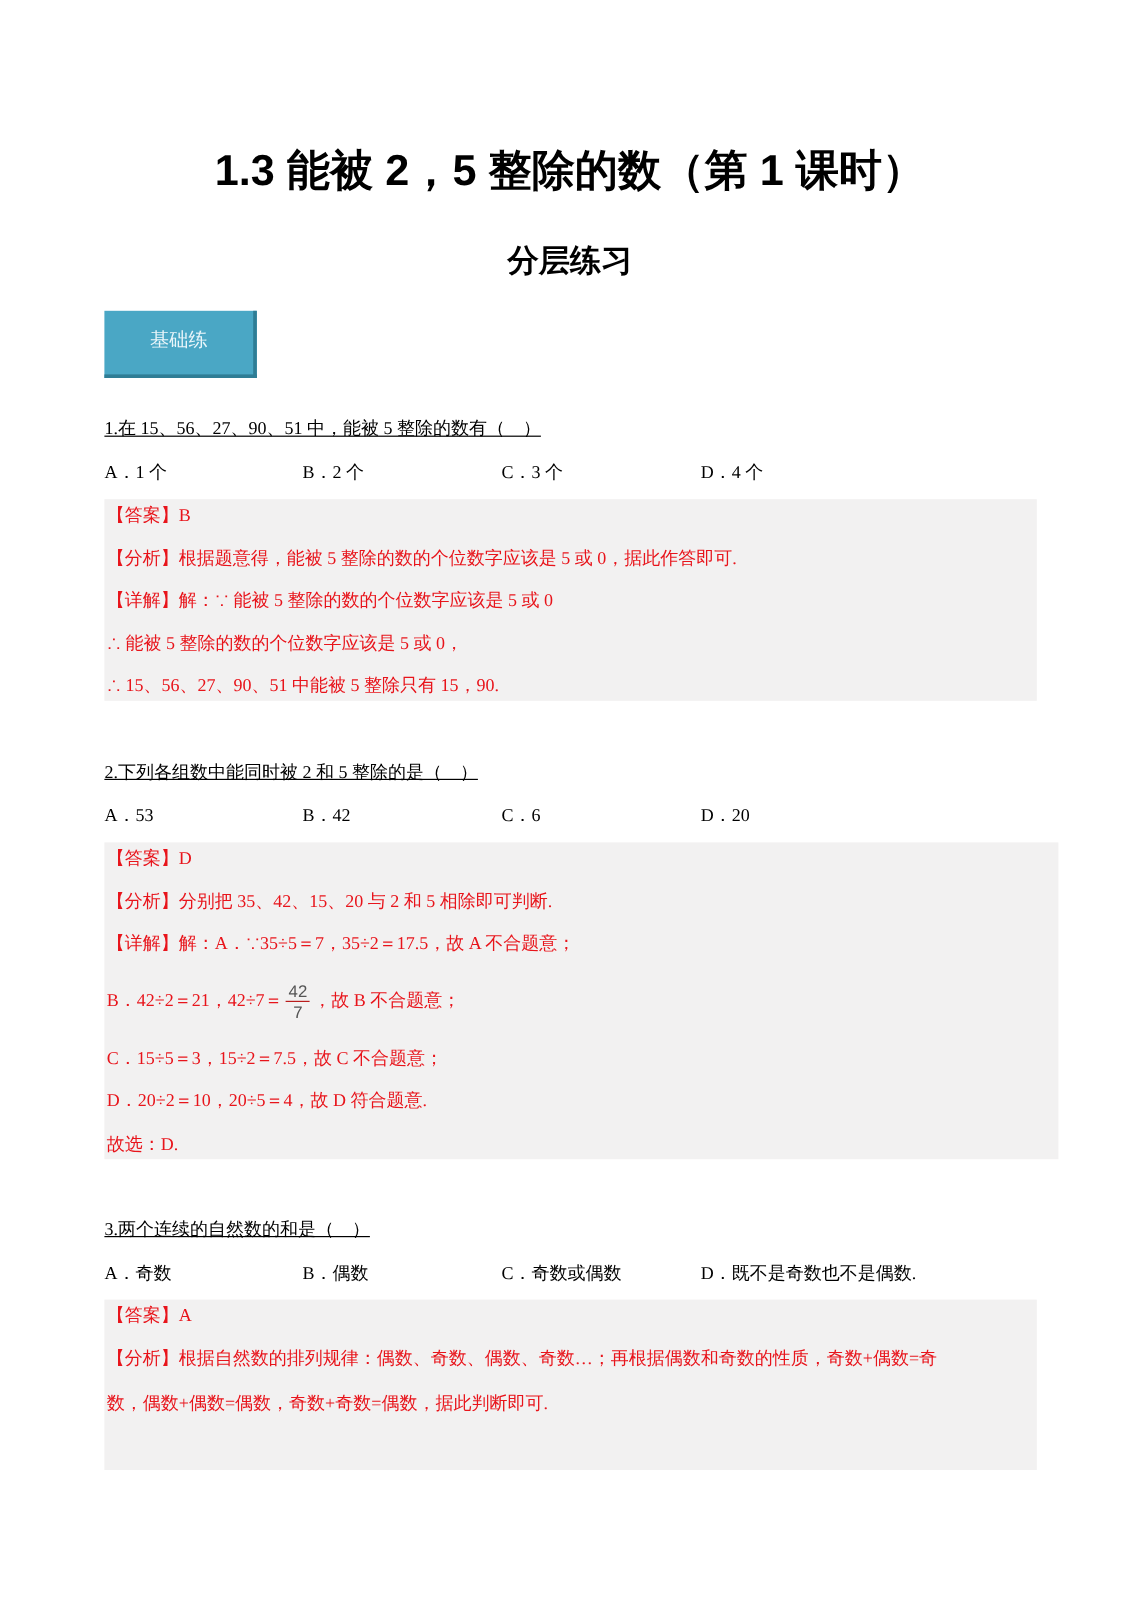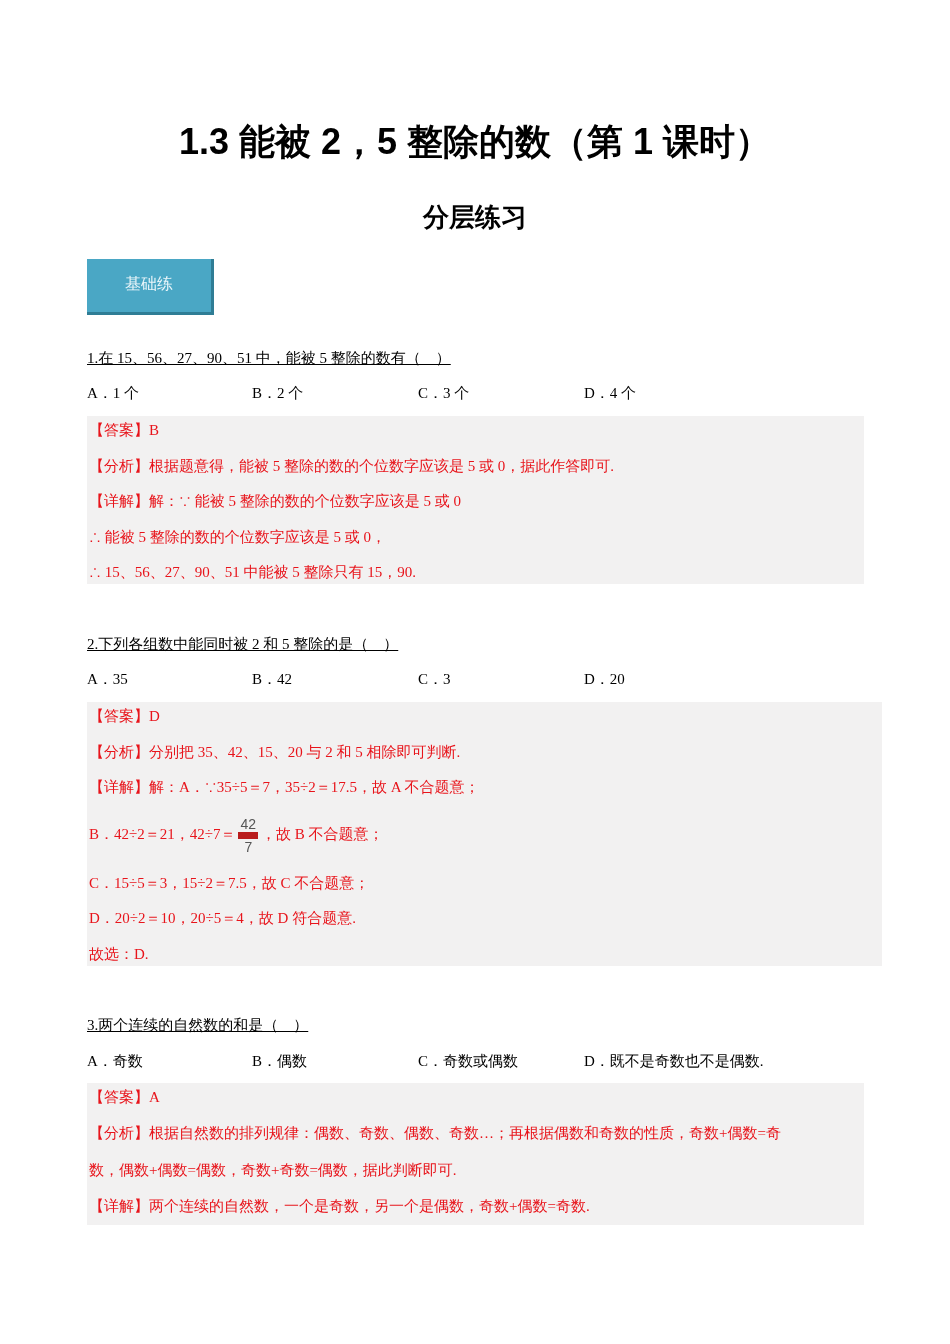--- a/index.html
+++ b/index.html
@@ -36,21 +36,21 @@
     .ans {
       position: absolute; left: 87px; width: 777px; background: #f2f1f1;
       color: #e8141b; font-size: 15px;
     }
     .ans .line { position: absolute; left: 2px; white-space: nowrap; line-height: 20px; }
     .frac {
       display: inline-block; vertical-align: middle; text-align: center;
       color: #555; font-family: "Liberation Sans", sans-serif; font-size: 14px; line-height: 16px;
       margin: 0 3px;
     }
-    .frac .n { display: block; border-bottom: 7px solid #b91c1c; padding: 0 2px; }
+    .frac .n { display: block; border-bottom: 1px solid #b91c1c; padding: 0 2px; }
     .frac .d { display: block; }
   </style>
 </head>
 <body>
 
 <div class="title">1.3  能被 2，5 整除的数（第 1 课时）</div>
 <div class="subtitle">分层练习</div>
 <div class="badge">基础练</div>
 
 <div class="q" style="top:348px;">1.在 15、56、27、90、51 中，能被 5 整除的数有（　）</div>
@@ -63,23 +63,23 @@
 <div class="ans" style="top:416px; height:168px;">
   <div class="line" style="top:4px;">【答案】B</div>
   <div class="line" style="top:40px;">【分析】根据题意得，能被 5 整除的数的个位数字应该是 5 或 0，据此作答即可.</div>
   <div class="line" style="top:75px;">【详解】解：∵ 能被 5 整除的数的个位数字应该是 5 或 0</div>
   <div class="line" style="top:111px;">∴ 能被 5 整除的数的个位数字应该是 5 或 0，</div>
   <div class="line" style="top:146px;">∴ 15、56、27、90、51 中能被 5 整除只有 15，90.</div>
 </div>
 
 <div class="q" style="top:634px;">2.下列各组数中能同时被 2 和 5 整除的是（　）</div>
 <div class="opts" style="top:670px;">
-  <span class="opt">A．35</span>
+  <span class="opt">A．53</span>
   <span class="opt">B．42</span>
-  <span class="opt">C．3</span>
+  <span class="opt">C．6</span>
   <span class="opt">D．20</span>
 </div>
 <div class="ans" style="top:702px; height:264px;padding-left:18px;">
   <div class="line" style="top:4px;">【答案】D</div>
   <div class="line" style="top:40px;">【分析】分别把 35、42、15、20 与 2 和 5 相除即可判断.</div>
   <div class="line" style="top:75px;">【详解】解：A．∵35÷5＝7，35÷2＝17.5，故 A 不合题意；</div>
   <div class="line" style="top:108px; line-height:48px;">
     <span>B．42÷2＝21，42÷7＝</span><span class="frac"><span class="n">42</span><span class="d">7</span></span><span>，故 B 不合题意；</span>
   </div>
   <div class="line" style="top:171px;">C．15÷5＝3，15÷2＝7.5，故 C 不合题意；</div>
@@ -91,14 +91,13 @@
 <div class="opts" style="top:1052px;">
   <span class="opt">A．奇数</span>
   <span class="opt">B．偶数</span>
   <span class="opt">C．奇数或偶数</span>
   <span class="opt">D．既不是奇数也不是偶数.</span>
 </div>
 <div class="ans" style="top:1083px; height:142px;">
   <div class="line" style="top:4px;">【答案】A</div>
   <div class="line" style="top:40px;">【分析】根据自然数的排列规律：偶数、奇数、偶数、奇数…；再根据偶数和奇数的性质，奇数+偶数=奇</div>
   <div class="line" style="top:77px;">数，偶数+偶数=偶数，奇数+奇数=偶数，据此判断即可.</div>
-  <div class="line" style="top:113px;">【详解】两个连续的自然数，一个是奇数，另一个是偶数，奇数+偶数=奇数.</div>
 </div>
 
 </body></html>

